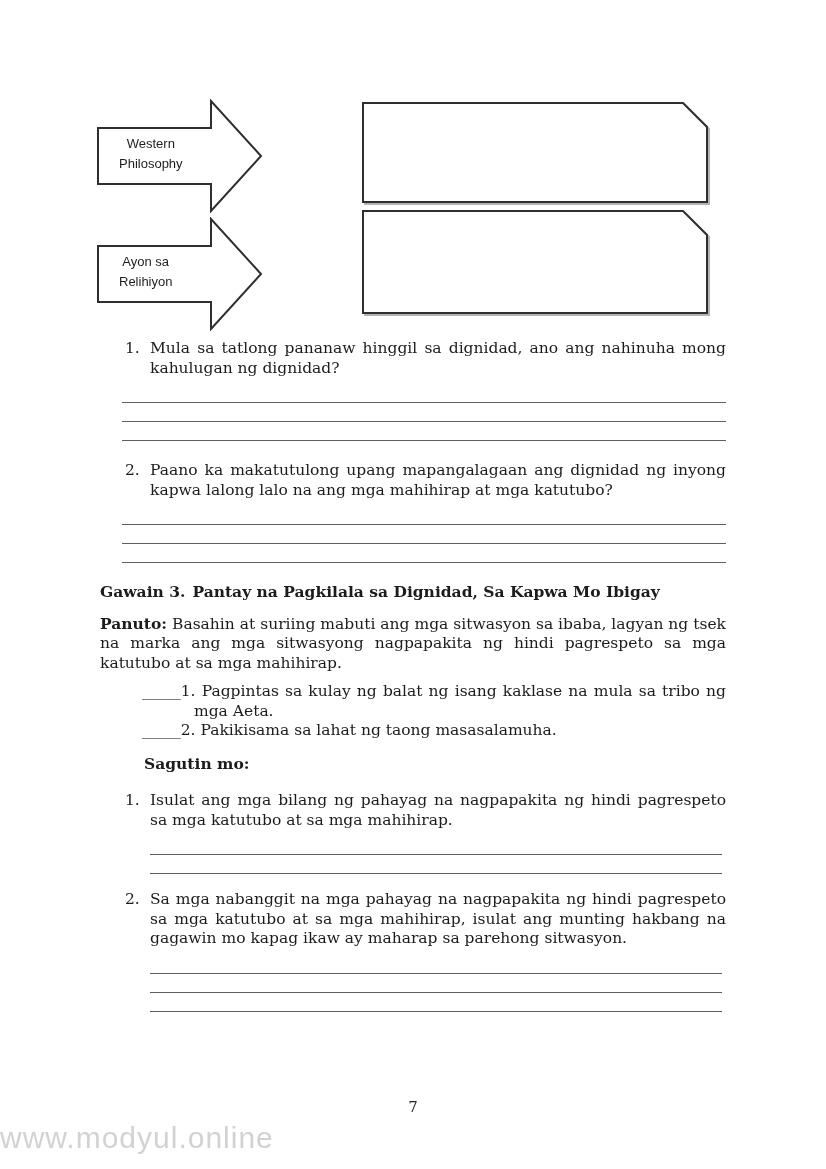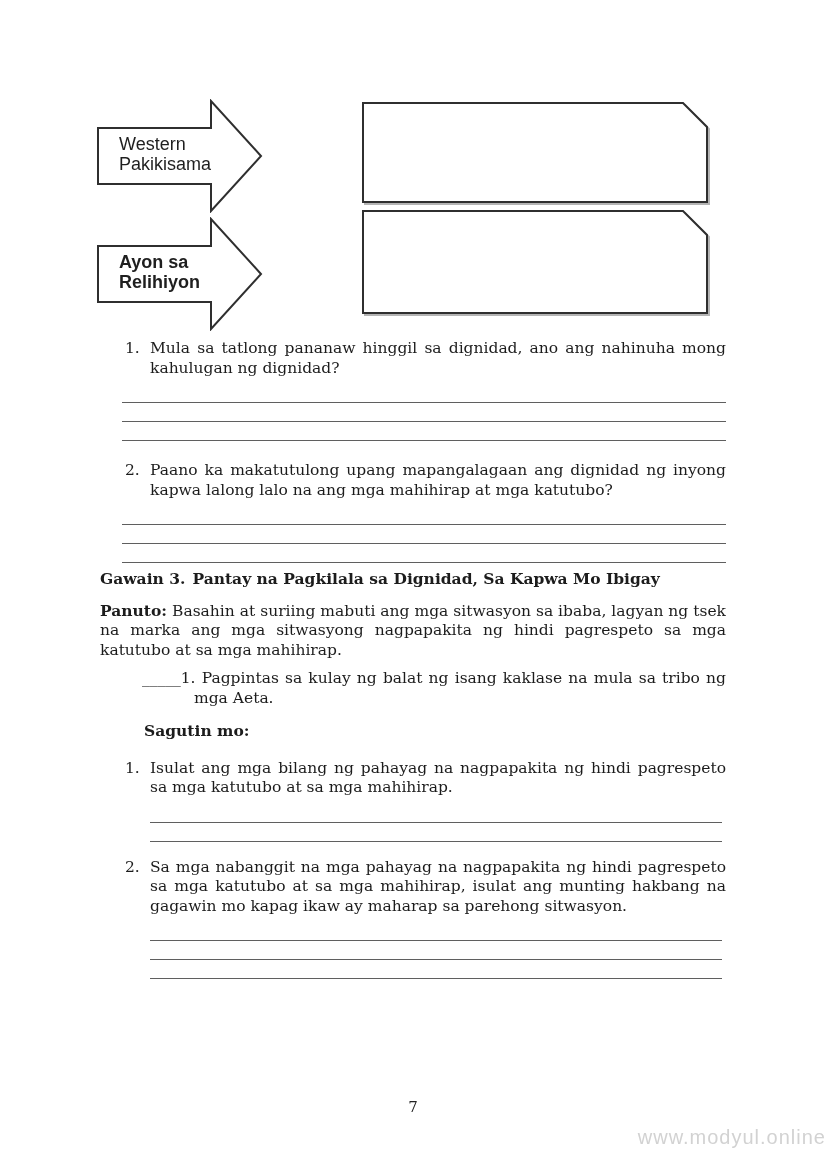--- a/index.html
+++ b/index.html
@@ -20,76 +20,76 @@
   .shape { position: absolute; display: block; }
   .shape polygon { fill: #ffffff; stroke: #2f2f2f; stroke-width: 2; }
   .box-shape { filter: drop-shadow(2px 2px 0 #b4b4b4); }
   .a1 { left: 97px;  top: 99px;  }
   .a2 { left: 97px;  top: 217px; }
   .b1 { left: 362px; top: 102px; }
   .b2 { left: 362px; top: 210px; }
   .arrow-label {
     position: absolute;
     font-family: "Liberation Sans", sans-serif;
-    font-size: 18px; line-height: 20px; color: #1f1f1f;
+    font-size: 13px; line-height: 20px; color: #1f1f1f; text-align: center;
   }
   .l1 { left: 119px; top: 134px; }
-  .l2 { left: 119px; top: 252px; font-weight: bold; }
+  .l2 { left: 119px; top: 252px; }
 
   
   .qitem { display: flex; }
   .q1 { margin-top: 2px; }
   .q2 { margin-top: 20px; }
   .qnum { flex: none; width: 50px; padding-left: 25px; box-sizing: border-box; }
   .qtext { flex: 1; text-align: justify; }
 
   .lines { margin: 10px 0 0 22px; }
   .lines.sag { margin-left: 50px; margin-right: 4px; }
   .line { height: 14px; border-bottom: 1px solid #5f5f5f; }
   .line + .line { height: 18px; }
 
   
   .b { font-weight: bold; }
-  .heading { margin-top: 6px; font-weight: bold; }
+  .heading { margin-top: 19px; font-weight: bold; }
   .heading .title { margin-left: 7px; }
   .panuto { margin: 12px 0 0 0; text-align: justify; }
   .checklist { margin-top: 9px; }
   .citem { padding-left: 94px; text-indent: -52px; text-align: justify; }
 
   
   .sagutin-h { margin-top: 13px; font-weight: bold; margin-left: 44px; }
   .s1 { margin-top: 18px; }
   .s2 { margin-top: 16px; }
 
   
   .pageno {
     position: absolute; left: 0; right: 0; bottom: 52px;
     text-align: center; font-size: 15px; color: #222;
   }
   .watermark {
     position: absolute; left: 0; right: 0; bottom: 22px;
-    text-align: right;
+    text-align: left;
     font-family: "Liberation Sans", sans-serif;
-    font-size: 20px; letter-spacing: 1px;
+    font-size: 30px; letter-spacing: 1px;
     color: #d2d2d2;
   }
 </style>
 </head>
 <body>
 
 <div>
 
   <div class="diagram">
 
     <svg class="shape a1" width="166" height="114" viewBox="0 0 166 114">
       <polygon points="1,29 114,29 114,2 164,57 114,112 114,85 1,85"></polygon>
     </svg>
     <div class="arrow-label l1">
       <div>Western</div>
-      <div>Pakikisama</div>
+      <div>Philosophy</div>
     </div>
     <svg class="shape box-shape b1" width="346" height="101" viewBox="0 0 346 101">
       <polygon points="1,1 321,1 345,25 345,100 1,100"></polygon>
     </svg>
 
     <svg class="shape a2" width="166" height="114" viewBox="0 0 166 114">
       <polygon points="1,29 114,29 114,2 164,57 114,112 114,85 1,85"></polygon>
     </svg>
     <div class="arrow-label l2">
       <div>Ayon sa</div>
@@ -130,20 +130,24 @@
     <p class="panuto">
       <span class="b">Panuto:</span>
       <span>Basahin at suriing mabuti ang mga sitwasyon sa ibaba, lagyan ng tsek na marka ang mga sitwasyong nagpapakita ng hindi pagrespeto sa mga katutubo at sa mga mahihirap.</span>
     </p>
 
     <div class="checklist">
       <div class="citem">
         <span>_____1.</span>
         <span>Pagpintas sa kulay ng balat ng isang kaklase na mula sa tribo ng mga Aeta.</span>
       </div>
+      <div class="citem">
+        <span>_____2.</span>
+        <span>Pakikisama sa lahat ng taong masasalamuha.</span>
+      </div>
     </div>
 
     <div class="sagutin-h">Sagutin mo:</div>
 
     <div class="qitem s1">
       <span class="qnum">1.</span>
       <div class="qtext">Isulat ang mga bilang ng pahayag na nagpapakita ng hindi pagrespeto sa mga katutubo at sa mga mahihirap.</div>
     </div>
     <div class="lines sag">
       <div class="line"></div>

